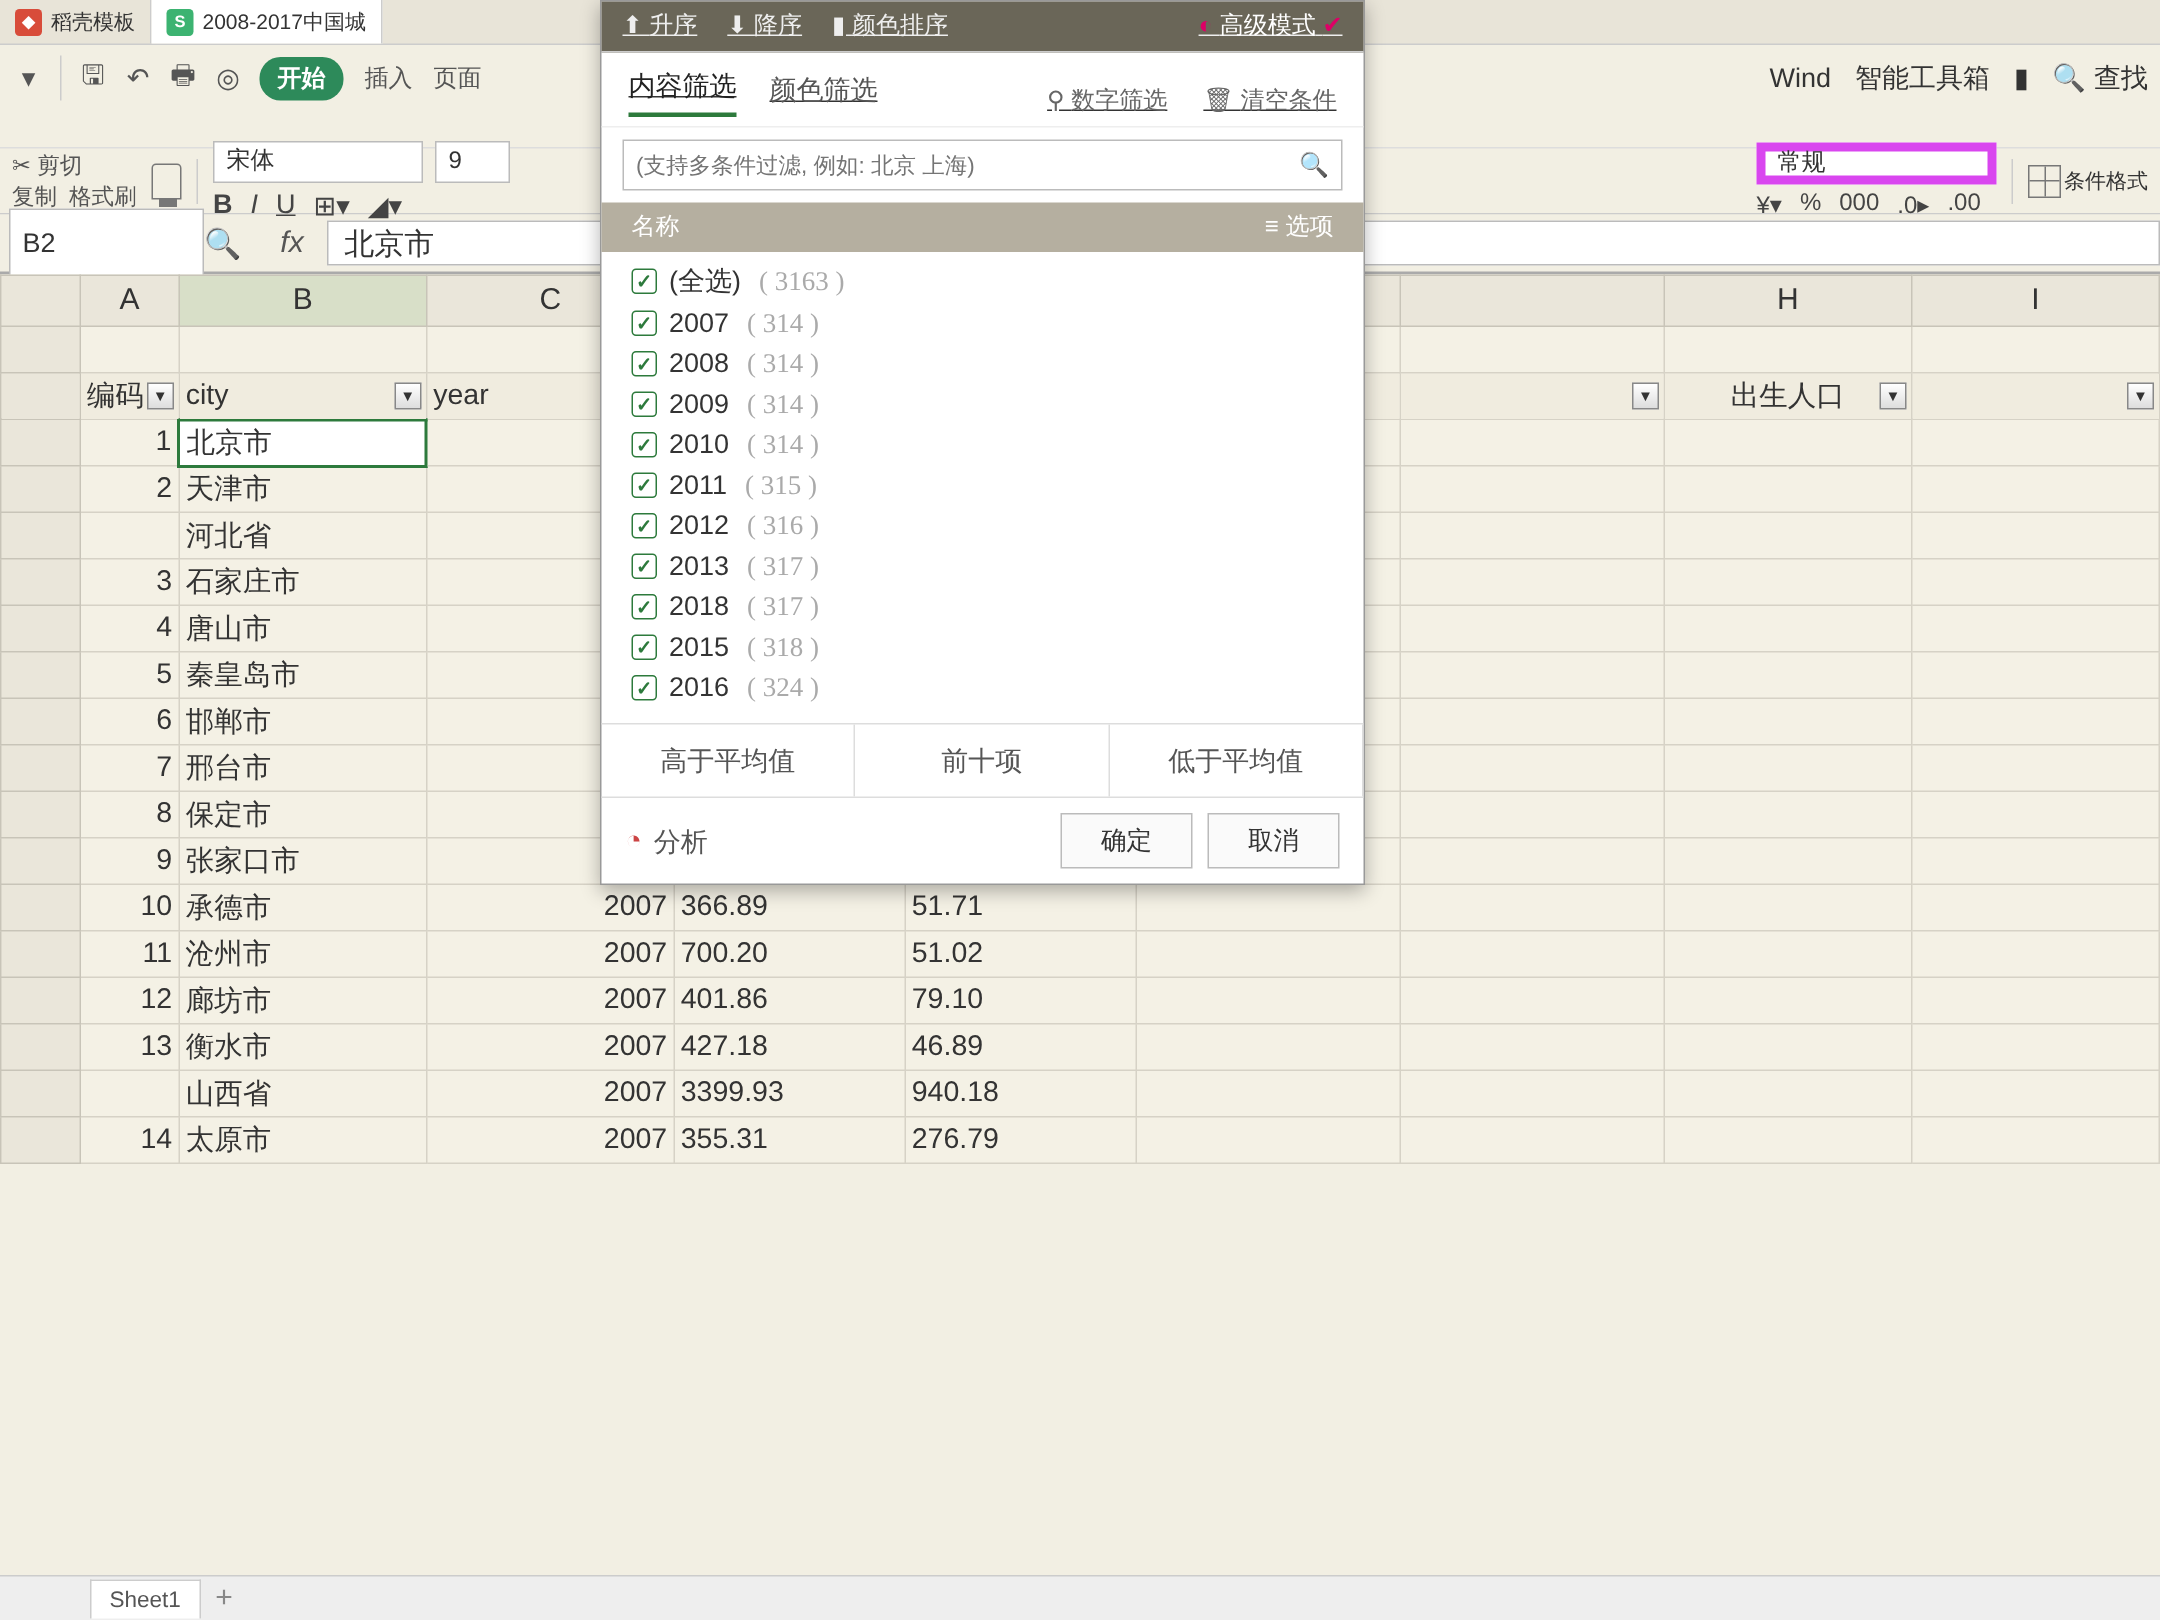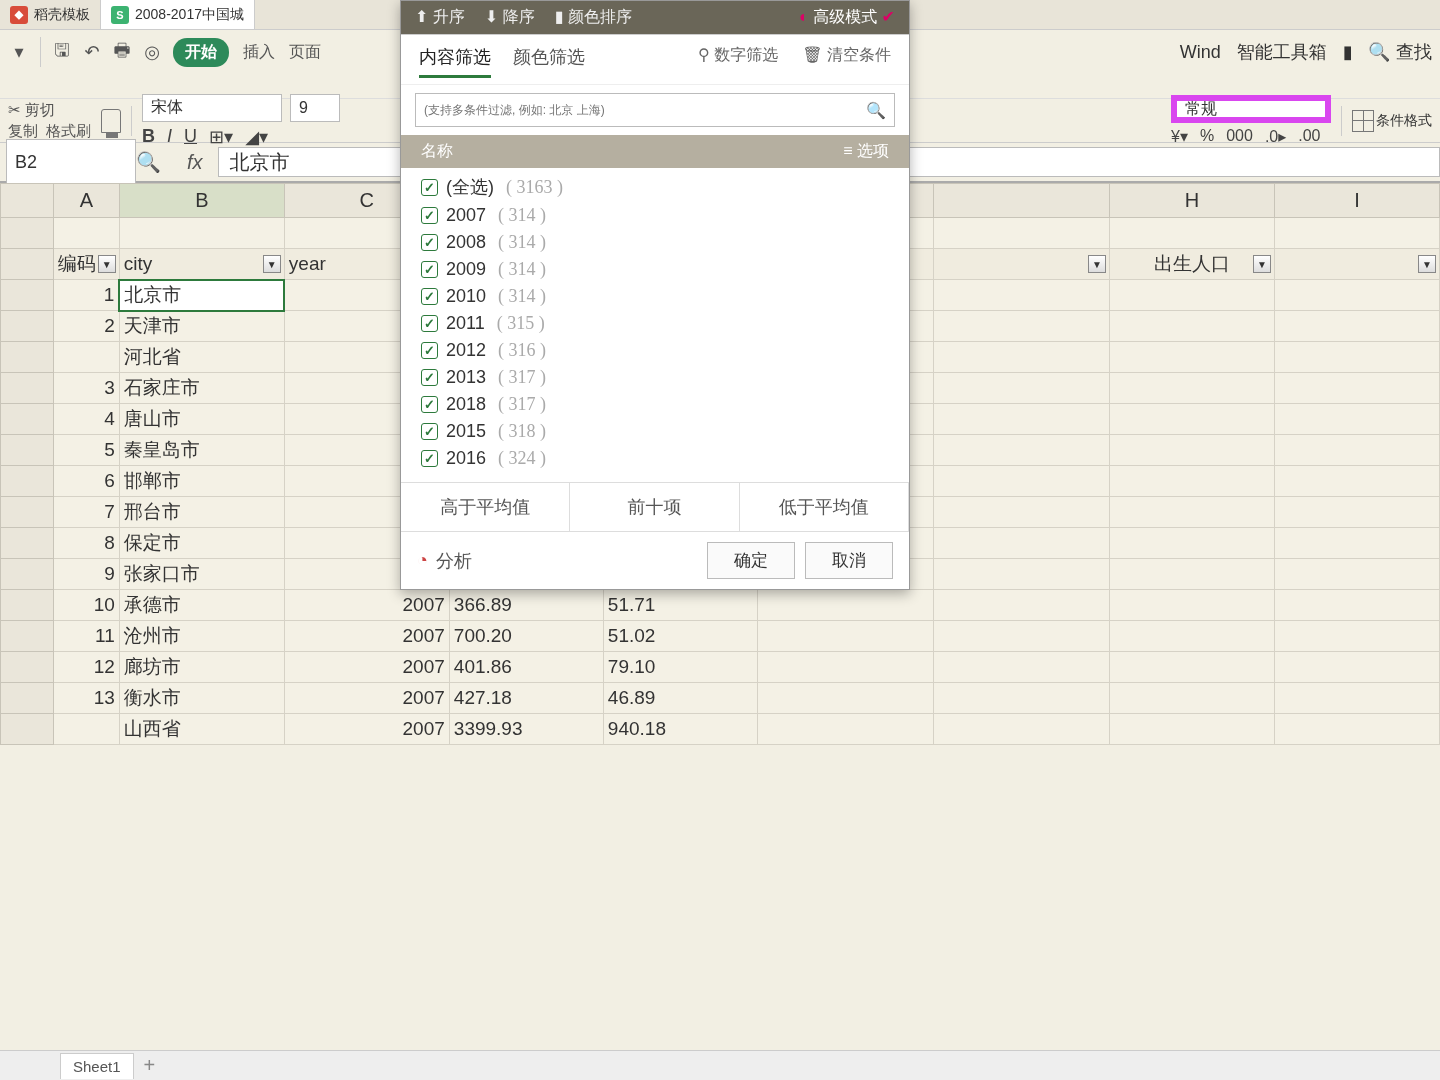--- a/index.html
+++ b/index.html
@@ -49,28 +49,28 @@
 .grid td.num { text-align: right; }
 .grid td.txt { text-align: left; }
 .grid td.sel { border: 2px solid #2d7a3c; background: #fff; }
 
 
 .hdr-row td { background: #f0ecdf; position: relative; }
 .filter-arrow { position: absolute; right: 3px; top: 6px; width: 18px; height: 18px; border: 1px solid #888; background: linear-gradient(#fff,#ddd); display: flex; align-items: center; justify-content: center; font-size: 10px; color: #333; cursor: pointer; }
 
 
 .filter-popup { position: absolute; left: 400px; top: 0; width: 510px; background: #fff; border: 1px solid #999; box-shadow: 0 4px 12px rgba(0,0,0,0.3); z-index: 100; font-size: 16px; }
-.fp-sortrow { display: flex; align-items: center; padding: 6px 14px; gap: 20px; color: #eee; background: #6a6658; border-bottom: 1px solid #ccc; }
+.fp-sortrow { display: flex; align-items: center; padding: 6px 14px; gap: 20px; color: #eee; background: #6a6658; border-bottom: 1px solid #ccc; text-decoration: underline; }
 .fp-sortrow .adv { margin-left: auto; color: #d06; }
-.fp-tabs { display: flex; gap: 22px; padding: 10px 18px 6px; border-bottom: 1px solid #eee; align-items: flex-start; }
+.fp-tabs { display: flex; gap: 22px; padding: 10px 18px 6px; border-bottom: 1px solid #eee; align-items: flex-end; text-decoration: underline; }
 .fp-tab { padding-bottom: 6px; font-size: 18px; color: #555; cursor: pointer; }
 .fp-tab.active { border-bottom: 3px solid #2d7a3c; color: #222; font-weight: 500; }
 .fp-tab-right { margin-left: auto; display: flex; gap: 24px; color: #666; }
 .fp-search { margin: 8px 14px; display: flex; align-items: center; border: 1px solid #bbb; height: 34px; padding: 0 8px; }
-.fp-search input { flex: 1; border: none; outline: none; font-size: 12px; color: #4c1d95; background: transparent; }
+.fp-search input { flex: 1; border: none; outline: none; font-size: 15px; color: #4c1d95; background: transparent; }
 .fp-listbar { display: flex; justify-content: space-between; padding: 6px 20px; background: #b5afa0; color: #fff; font-weight: 500; }
 .fp-list { padding: 4px 20px 10px; max-height: 320px; overflow-y: auto; }
 .fp-item { display: flex; align-items: center; gap: 8px; padding: 3px 0; font-size: 18px; font-family: "SimSun"; }
 .fp-cb { width: 17px; height: 17px; border: 1.5px solid #2d7a3c; border-radius: 3px; display: flex; align-items: center; justify-content: center; color: #2d7a3c; font-size: 13px; font-weight: bold; }
 .fp-count { color: #aaa; margin-left: 4px; font-family: "SimSun"; }
 .fp-quick { display: flex; border-top: 1px solid #ddd; }
 .fp-quick div { flex: 1; text-align: center; padding: 12px 0; font-size: 18px; color: #555; border-right: 1px solid #ddd; cursor: pointer; }
 .fp-footer { display: flex; align-items: center; padding: 10px 16px; gap: 10px; border-top: 1px solid #ddd; }
 .fp-analyze { display: flex; align-items: center; gap: 8px; color: #555; font-size: 18px; }
 .fp-footer .spacer { flex: 1; }
@@ -400,20 +400,32 @@
           <td class="num"></td>
           <td class="txt">山西省</td>
           <td class="num">2007</td>
           <td class="txt">3399.93</td>
           <td class="txt">940.18</td>
           <td></td>
           <td></td>
           <td></td>
           <td></td>
         </tr>
+        <tr>
+          <td class="rowhead"></td>
+          <td class="num">14</td>
+          <td class="txt">太原市</td>
+          <td class="num">2007</td>
+          <td class="txt">355.31</td>
+          <td class="txt">276.79</td>
+          <td></td>
+          <td></td>
+          <td></td>
+          <td></td>
+        </tr>
       </tbody>
 </table>
 </div>
 
 <div class="filter-popup">
   <div class="fp-sortrow">
     <span>⬆ <span>升序</span></span>
     <span>⬇ <span>降序</span></span>
     <span>▮ <span>颜色排序</span></span>
     <span class="adv">◐ <span style="color:#fff">高级模式</span> <span style="color:#d06">✔</span></span>

